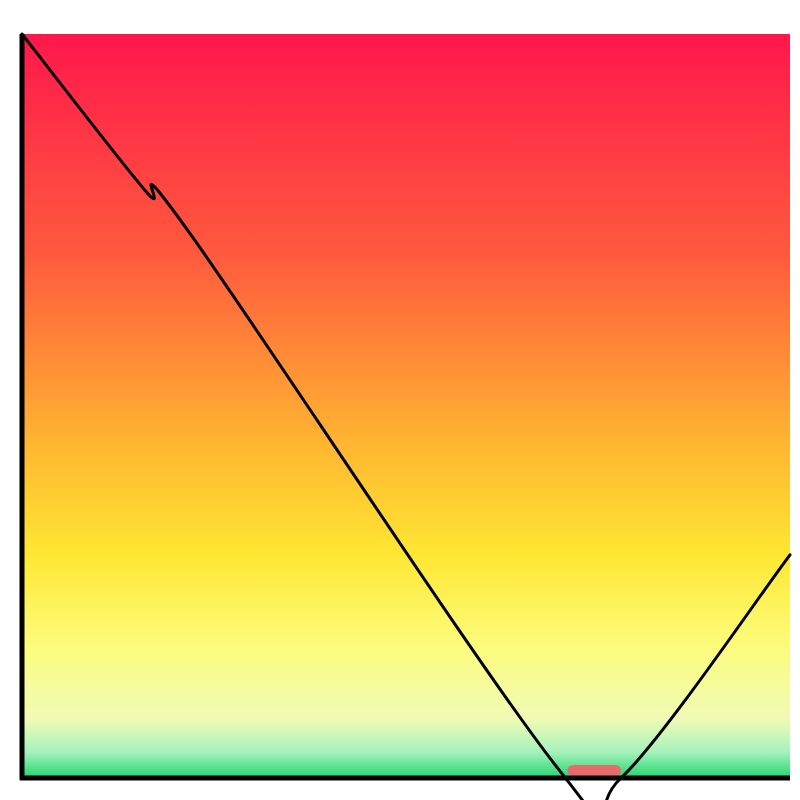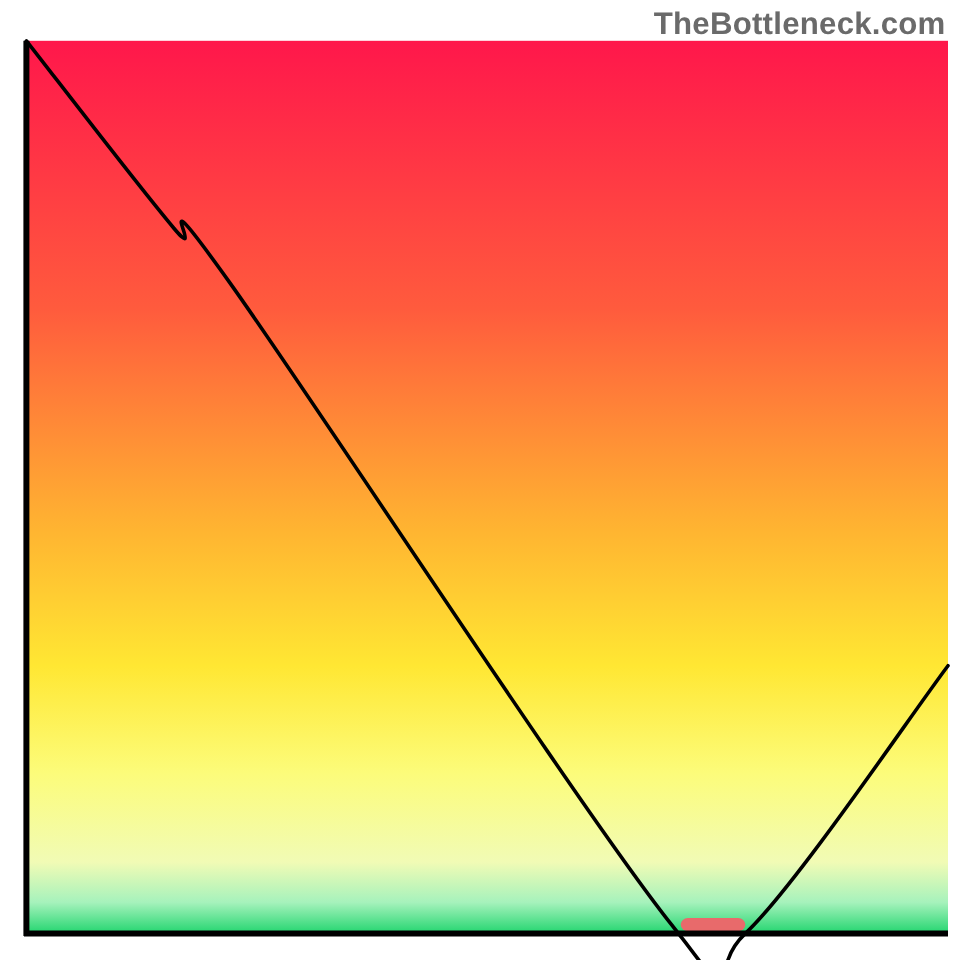--- a/index.html
+++ b/index.html
@@ -29,21 +29,20 @@
   svg {
     position: absolute;
     left: 0;
     top: 0;
   }
 </style>
 </head>
 <body>
 
 <div class="stage">
-  <div class="watermark">TheBottleneck.com</div>
 
   <svg id="chart-svg" width="800" height="800" viewBox="0 0 800 800">
     <defs>
       <linearGradient id="bg-grad" x1="0" y1="0" x2="0" y2="1">
           <stop offset="0.00%" stop-color="#ff174b"></stop>
           <stop offset="30.00%" stop-color="#ff5b3d"></stop>
           <stop offset="55.00%" stop-color="#ffb531"></stop>
           <stop offset="70.00%" stop-color="#ffe733"></stop>
           <stop offset="82.00%" stop-color="#fcfc7a"></stop>
           <stop offset="92.00%" stop-color="#f1fbb5"></stop>

